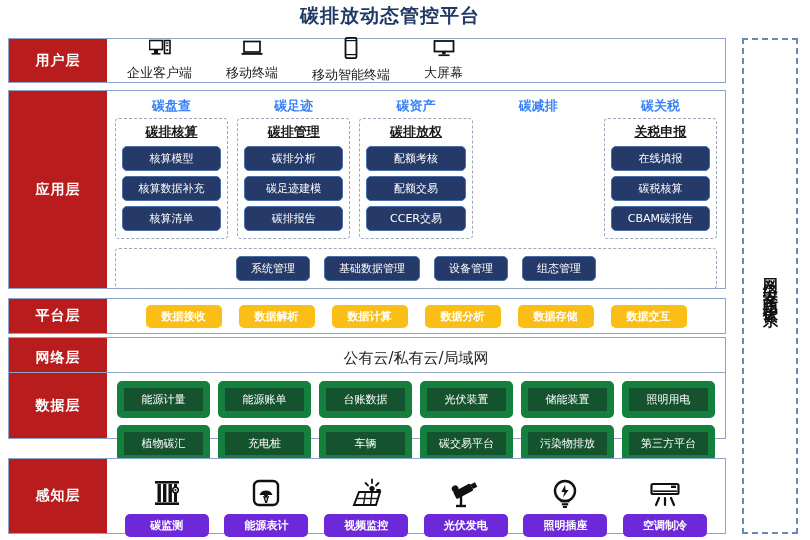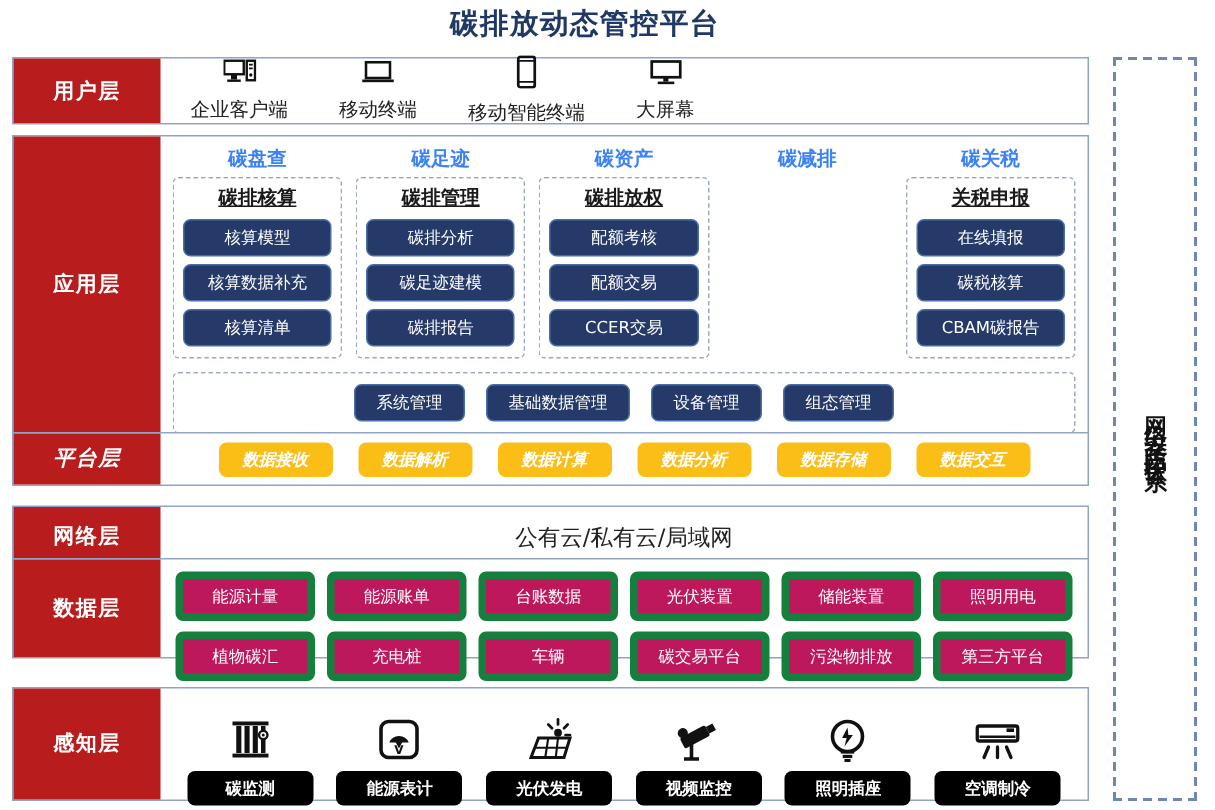--- a/index.html
+++ b/index.html
@@ -101,33 +101,33 @@
   .net-row {
     display: flex; align-items: center; justify-content: center;
     height: 100%; font-size: 15px; color: #222;
   }
 
   
   .data-body { padding: 8px 10px; display: flex; flex-direction: column; gap: 7px; }
   .data-row { display: flex; justify-content: space-between; gap: 8px; }
   .dchip {
     flex: 1;
-    background: #be185d; border: 5px solid #15803d; border-radius: 5px;
+    background: #14532d; border: 7px solid #15803d; border-radius: 5px;
     color: #fff; font-size: 11px; text-align: center;
     padding: 4px 2px; white-space: nowrap;
   }
 
   
   .sense-body { padding: 6px 10px 8px 10px; }
   .sense-icons { display: flex; justify-content: space-around; align-items: flex-end; height: 44px; }
   .sense-labels { display: flex; justify-content: space-around; margin-top: 5px; }
   .sense-cell { width: 92px; display: flex; justify-content: center; align-items: flex-end; }
   .slabel {
     width: 84px; text-align: center;
-    background: #000000; border-radius: 5px;
+    background: #6d28d9; border-radius: 5px;
     color: #ffffff; font-size: 11px; font-weight: bold;
     padding: 4px 0;
   }
 
   
   .sec-panel {
     position: absolute; left: 742px; top: 38px;
     width: 56px; height: 496px;
     border: 2px dashed #6f87b5;
     display: flex; align-items: center; justify-content: center;
@@ -257,21 +257,21 @@
       <div class="mgmt-box">
         <div class="mgmt-chip">系统管理</div>
         <div class="mgmt-chip">基础数据管理</div>
         <div class="mgmt-chip">设备管理</div>
         <div class="mgmt-chip">组态管理</div>
       </div>
 
     </div>
   </div>
 
-  <div class="layer" style="top:288px; height:36px;font-style:italic;">
+  <div class="layer" style="top:298px; height:36px;">
     <div class="layer-label">平台层</div>
     <div class="layer-body">
       <div class="plat-row">
         <div class="ychip">数据接收</div>
         <div class="ychip">数据解析</div>
         <div class="ychip">数据计算</div>
         <div class="ychip">数据分析</div>
         <div class="ychip">数据存储</div>
         <div class="ychip">数据交互</div>
       </div>
@@ -403,24 +403,24 @@
       </div>
 
       <div class="sense-labels">
         <div class="sense-cell">
           <div class="slabel">碳监测</div>
         </div>
         <div class="sense-cell">
           <div class="slabel">能源表计</div>
         </div>
         <div class="sense-cell">
+          <div class="slabel">视频监控</div>
+        </div>
+        <div class="sense-cell">
           <div class="slabel">光伏发电</div>
-        </div>
-        <div class="sense-cell">
-          <div class="slabel">视频监控</div>
         </div>
         <div class="sense-cell">
           <div class="slabel">照明插座</div>
         </div>
         <div class="sense-cell">
           <div class="slabel">空调制冷</div>
         </div>
       </div>
 
     </div>

